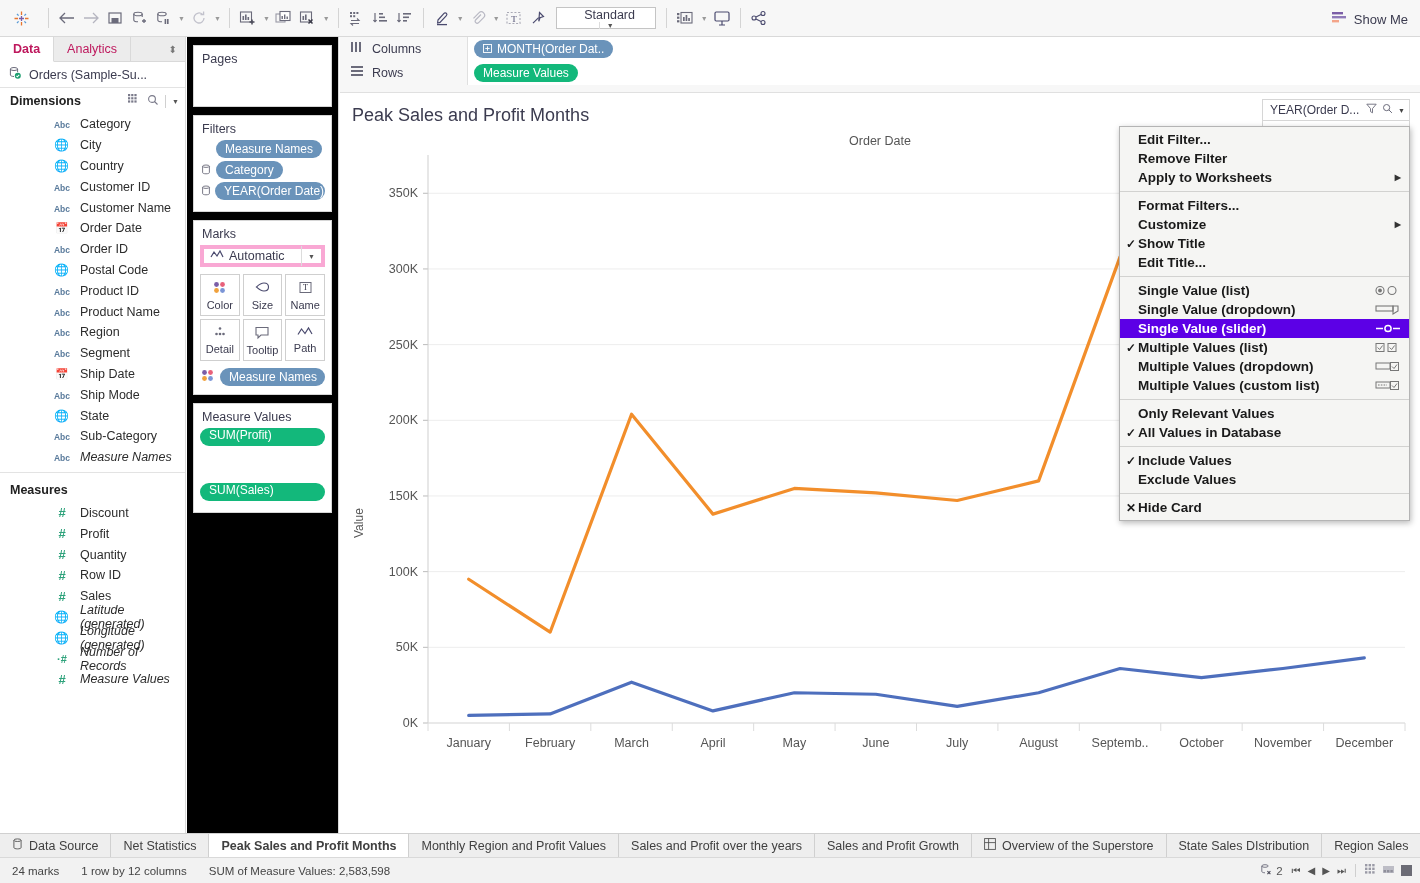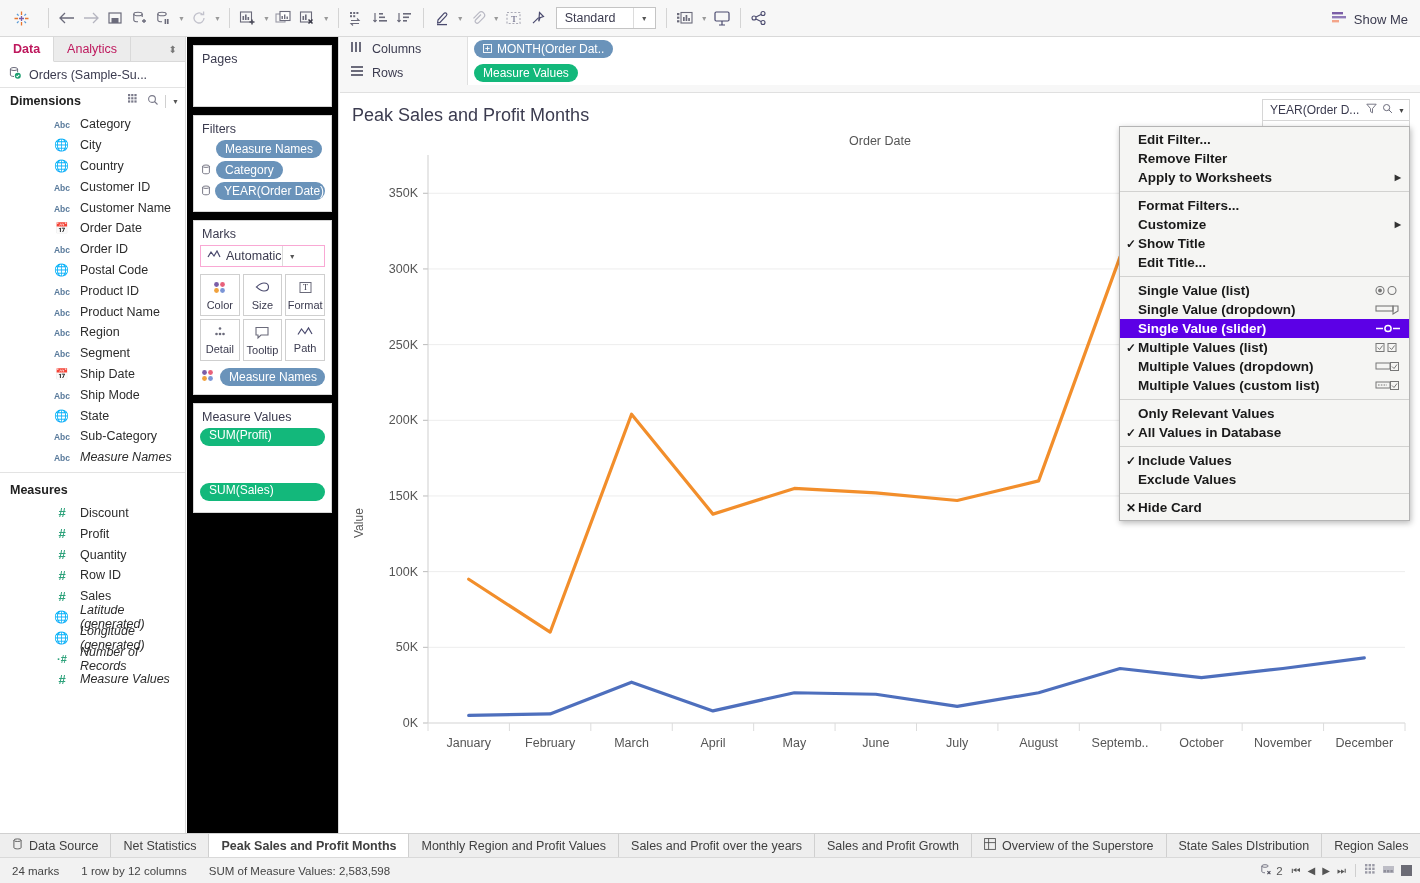--- a/index.html
+++ b/index.html
@@ -23,21 +23,21 @@
   .tb-sep { width: 1px; height: 20px; background: #d4d4d4; margin: 0 6px; }
   .tb-btn {
     height: 26px; min-width: 24px; padding: 0 3px;
     display: flex; align-items: center; justify-content: center;
     color: #5c5c6e; cursor: default;
   }
   .tb-caret { font-size: 7px; color: #9a9a9a; margin-left: 1px; padding: 0 2px; }
   .tb-select {
     height: 22px; width: 100px; border: 1px solid #c4c4c4; background: #fff;
     display: flex; align-items: center; justify-content: space-between;
-    padding: 0 0 0 8px; margin-left: 6px; font-size: 12.5px; color: #3b3b4f;
+    padding: 0 0 0 8px; margin-left: 6px; font-size: 12.5px; color: #3b3b4f; flex-direction: column;
   }
   .tb-select .sel-arrow {
     width: 22px; height: 20px; border-left: 1px solid #dcdcdc;
     display: flex; align-items: center; justify-content: center; font-size: 7px; color: #555;
   }
   .showme {
     position: absolute; right: 12px; top: 8px; height: 22px;
     display: flex; align-items: center; gap: 7px; font-size: 13px; color: #3b3b4f;
   }
 
@@ -85,22 +85,22 @@
   .card.pages { height: 62px; }
   .pill {
     height: 18px; border-radius: 9px; display: inline-flex; align-items: center;
     padding: 0 9px; font-size: 12px; color: #fff; white-space: nowrap; overflow:hidden;
   }
   .pill.blue { background: #6a93ba; }
   .pill.green { background: #13b87b; }
   .filter-row { display: flex; align-items: center; gap: 4px; margin-bottom: 3px; }
   .filter-row .fic { width: 12px; font-size: 11px; color: #666; text-align:center;}
   .marks-type {
-    height: 22px; border: 1px solid #f9a8d4; background: #fff; display: flex; align-items: center;
-    justify-content: flex-start; padding-left: 6px; font-size: 12.5px; color: #3b3b4f; margin-bottom:7px;
+    height: 22px; border: 4px solid #f9a8d4; background: #fff; display: flex; align-items: center;
+    justify-content: space-between; padding-left: 6px; font-size: 12.5px; color: #3b3b4f; margin-bottom:7px;
   }
   .marks-type .sel-arrow { width: 20px; height: 20px; border-left: 1px solid #dcdcdc; display:flex; align-items:center; justify-content:center; font-size:7px; color:#555;}
   .marks-grid { display: grid; grid-template-columns: repeat(3, 1fr); gap: 3px; }
   .mark-btn {
     border: 1px solid #cfcfcf; background: #fff; height: 42px;
     display: flex; flex-direction: column; align-items: center; justify-content: center; gap: 2px;
     font-size: 11px; color: #3b3b4f;
   }
   .mark-pill-row { display:flex; align-items:center; gap:5px; margin-top:7px; }
 
@@ -591,21 +591,21 @@
             </span>
             <span>Size</span>
           </div>
           <div class="mark-btn">
             <span>
               <svg width="15" height="15" viewBox="0 0 15 15">
                   <rect x="2" y="2.5" width="11" height="10" stroke="#6b6b7b" fill="none" stroke-width="1"></rect>
                   <text x="7.5" y="10" font-size="8" text-anchor="middle" fill="#2b2b3e" font-family="Liberation Serif, serif">T</text>
                 </svg>
             </span>
-            <span>Format</span>
+            <span>Name</span>
           </div>
           <div class="mark-btn">
             <span>
               <svg width="16" height="14" viewBox="0 0 16 14">
                   <g fill="#6b6b7b">
                     <circle cx="8" cy="3.5" r="1.3"></circle>
                     <circle cx="4.5" cy="9" r="1.3"></circle>
                     <circle cx="8" cy="9" r="1.3"></circle>
                     <circle cx="11.5" cy="9" r="1.3"></circle>
                   </g>

